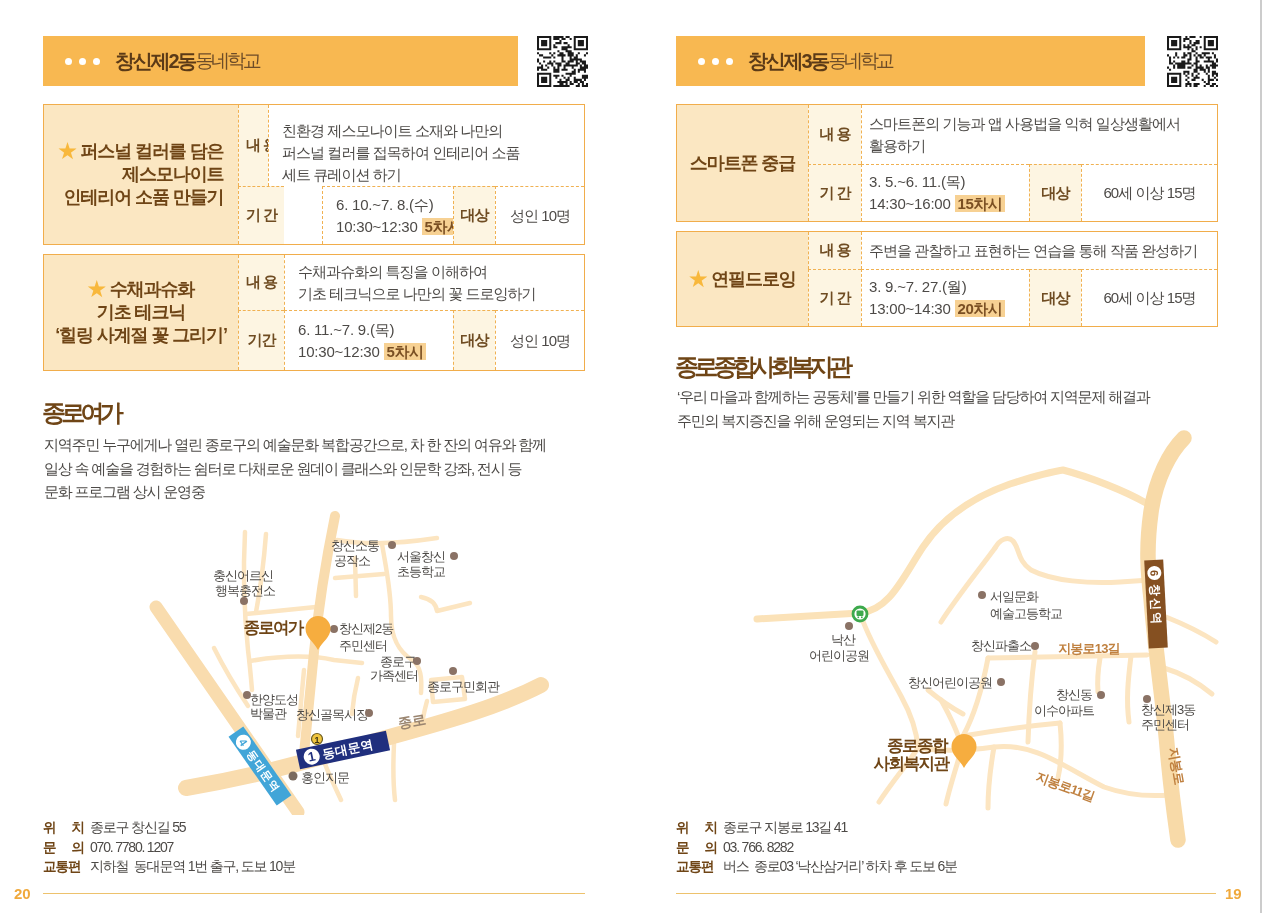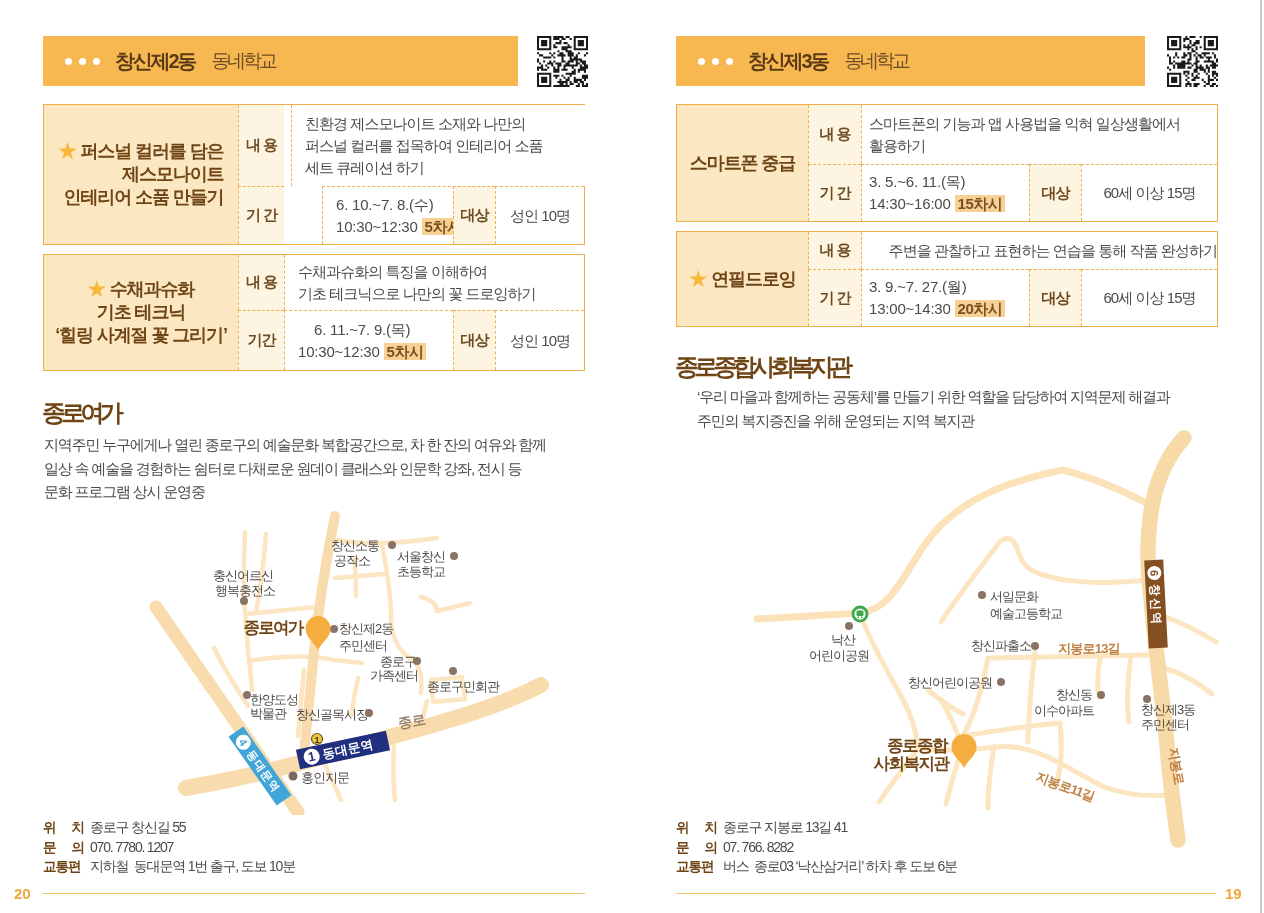--- a/index.html
+++ b/index.html
@@ -3,21 +3,21 @@
 <meta charset="utf-8">
 <style>
 html,body{margin:0;padding:0;background:#fff;}
 body{width:1264px;height:913px;position:relative;overflow:hidden;
  font-family:"Liberation Sans",sans-serif;color:#4d4a47;}
 .abs{position:absolute;}
 .hdr{background:#f8b851;height:50px;display:flex;align-items:center;}
 .hdr .dots{margin-left:22px;display:flex;gap:7px;}
 .hdr .dot{width:7px;height:7px;border-radius:50%;background:#fff;}
 .hdr .t1{font-weight:bold;font-size:20px;letter-spacing:-2.2px;color:#5b3a17;margin-left:15px;}
-.hdr .t2{font-size:19px;letter-spacing:-3.1px;color:#6d4c28;margin-left:16px;}
+.hdr .t2{font-size:19px;letter-spacing:-3.1px;color:#6d4c28;margin-left:0;}
 .tbl{background:#fff;border:1.5px solid #f1ad4b;}
 .cell{position:absolute;box-sizing:border-box;}
 .titlecell{background:#fbe7c2;display:flex;align-items:center;justify-content:center;
  text-align:center;font-weight:bold;font-size:18px;letter-spacing:-1.1px;line-height:23px;color:#6f4516;}
 .lblcell{background:#fdf5e2;display:flex;align-items:center;justify-content:center;
  font-weight:bold;font-size:15px;letter-spacing:-1px;color:#6f4c22;}
 .ctcell{background:#fff;display:flex;align-items:center;white-space:nowrap;
  font-size:15px;letter-spacing:-0.95px;line-height:22px;color:#4d4a47;padding-left:13px;}
 .rt .ctcell{padding-left:7px;}
 .vd{border-left:1px dashed #f0b152;}
@@ -51,21 +51,21 @@
   </svg>
 
 <div class="abs tbl" style="left:43px;top:104px;width:540px;height:139px;">
 
  <div class="cell titlecell" style="left:0;top:0;width:194px;height:139px;text-align:right;">
       <div><span class="star">★</span> 퍼스널 컬러를 담은<br>제스모나이트<br>인테리어 소품 만들기</div>
     </div>
 
  <div class="cell lblcell vd" style="left:194px;top:0;width:46px;height:81px;">내 용</div>
 
- <div class="cell ctcell vd" style="left:247px;top:0;width:300px;height:81px;">
+ <div class="cell ctcell vd" style="left:224px;top:0;width:300px;height:81px;align-items:flex-end;">
       <div>친환경 제스모나이트 소재와 나만의<br>퍼스널 컬러를 접목하여 인테리어 소품<br>세트 큐레이션 하기</div>
     </div>
 
  <div class="cell lblcell vd hd2" style="left:194px;top:81px;width:46px;height:58px;">기 간</div>
 
  <div class="cell ctcell vd hd2" style="left:240px;top:81px;width:169px;height:58px;margin-left:38px;">
       <div class="dt">6. 10.~7. 8.(수)<br>10:30~12:30 <span class="chasi">5차시</span></div>
     </div>
 
  <div class="cell lblcell vd hd2" style="left:409px;top:81px;width:42px;height:58px;">대상</div>
@@ -80,21 +80,21 @@
     </div>
 
  <div class="cell lblcell vd" style="left:194px;top:0;width:46px;height:55px;">내 용</div>
 
  <div class="cell ctcell vd" style="left:240px;top:0;width:300px;height:55px;">
       <div>수채과슈화의 특징을 이해하여<br>기초 테크닉으로 나만의 꽃 드로잉하기</div>
     </div>
 
  <div class="cell lblcell vd hd2" style="left:194px;top:55px;width:46px;height:60px;">기간</div>
 
- <div class="cell ctcell vd hd2" style="left:240px;top:55px;width:169px;height:60px;text-align:center;">
+ <div class="cell ctcell vd hd2" style="left:240px;top:55px;width:169px;height:60px;">
       <div class="dt">6. 11.~7. 9.(목)<br>10:30~12:30 <span class="chasi">5차시</span></div>
     </div>
 
  <div class="cell lblcell vd hd2" style="left:409px;top:55px;width:42px;height:60px;">대상</div>
 
  <div class="cell ctcell vd hd2" style="left:451px;top:55px;width:89px;height:60px;justify-content:center;padding-left:0;">성인 10명</div>
 </div>
 
 <div class="abs h2" style="left:42px;top:397px;">종로여가</div>
 
@@ -248,38 +248,38 @@
 </div>
 
 <div class="abs tbl rt" style="left:676px;top:231px;width:540px;height:94px;">
 
  <div class="cell titlecell" style="left:0;top:0;width:131px;height:94px;">
       <div><span class="star">★</span> 연필드로잉</div>
     </div>
 
  <div class="cell lblcell vd" style="left:131px;top:0;width:53px;height:37px;">내 용</div>
 
- <div class="cell ctcell vd" style="left:184px;top:0;width:356px;height:37px;justify-content:flex-end;">
+ <div class="cell ctcell vd" style="left:184px;top:0;width:356px;height:37px;">
       <div>주변을 관찰하고 표현하는 연습을 통해 작품 완성하기</div>
     </div>
 
  <div class="cell lblcell vd hd2" style="left:131px;top:37px;width:53px;height:57px;">기 간</div>
 
  <div class="cell ctcell vd hd2" style="left:184px;top:37px;width:168px;height:57px;">
       <div class="dt">3. 9.~7. 27.(월)<br>13:00~14:30 <span class="chasi">20차시</span></div>
     </div>
 
  <div class="cell lblcell vd hd2" style="left:352px;top:37px;width:52px;height:57px;">대상</div>
 
  <div class="cell ctcell vd hd2" style="left:404px;top:37px;width:136px;height:57px;justify-content:center;padding-left:0;">60세 이상 15명</div>
 </div>
 
 <div class="abs h2" style="left:675px;top:351px;">종로종합사회복지관</div>
 
-<div class="abs para" style="left:677px;top:385px;width:560px;margin-left:20px;">‘우리 마을과 함께하는 공동체’를 만들기 위한 역할을 담당하여 지역문제 해결과<br>주민의 복지증진을 위해 운영되는 지역 복지관</div>
+<div class="abs para" style="left:677px;top:385px;width:560px;">‘우리 마을과 함께하는 공동체’를 만들기 위한 역할을 담당하여 지역문제 해결과<br>주민의 복지증진을 위해 운영되는 지역 복지관</div>
 
 <svg class="abs" style="left:690px;top:425px;" width="574" height="425" viewBox="690 425 574 425" fill="none">
 <g stroke="#fce5c1" stroke-width="5" stroke-linecap="round" stroke-linejoin="round">
 
 <path d="M861,616 C870,642 886,668 901,696 C912,716 917,734 918,748"></path>
 <path d="M918,748 C946,752 972,750 994,747 C1034,742 1066,768 1104,787 C1132,797 1158,796 1170,795"></path>
 <path d="M918,748 C906,766 892,782 879,802"></path>
 <path d="M988,658 L1147,655"></path>
 <path d="M1164,668 C1184,674 1200,684 1212,694"></path>
 <path d="M1166,617 C1186,625 1202,633 1216,642"></path>
@@ -358,21 +358,21 @@
 <path d="M964 734 a12.5 12.5 0 0 1 12.5 12.5 c0 9 -8 13 -12.5 21.5 c-4.5 -8.5 -12.5 -12.5 -12.5 -21.5 a12.5 12.5 0 0 1 12.5 -12.5 z" fill="#f6ad3f"></path>
 </svg>
 
 <div class="abs inforow" style="left:676px;top:818px;width:300px;">
     <span class="ilbl">위 치</span>
     <span class="ival">종로구 지봉로 13길 41</span>
   </div>
 
 <div class="abs inforow" style="left:676px;top:837.5px;width:300px;">
     <span class="ilbl">문 의</span>
-    <span class="ival">07. 766. 8282</span>
+    <span class="ival">03. 766. 8282</span>
   </div>
 
 <div class="abs inforow" style="left:676px;top:857px;width:400px;">
     <span class="ilbl" style="text-align-last:auto;">교통편</span>
     <span class="ival">버스&nbsp; 종로03 ‘낙산삼거리’ 하차 후 도보 6분</span>
   </div>
 
 <div class="abs pageline" style="left:676px;top:893px;width:540px;"></div>
 
 <div class="abs" style="left:1260px;top:0;width:1.5px;height:913px;background:#cccccc;"></div>

